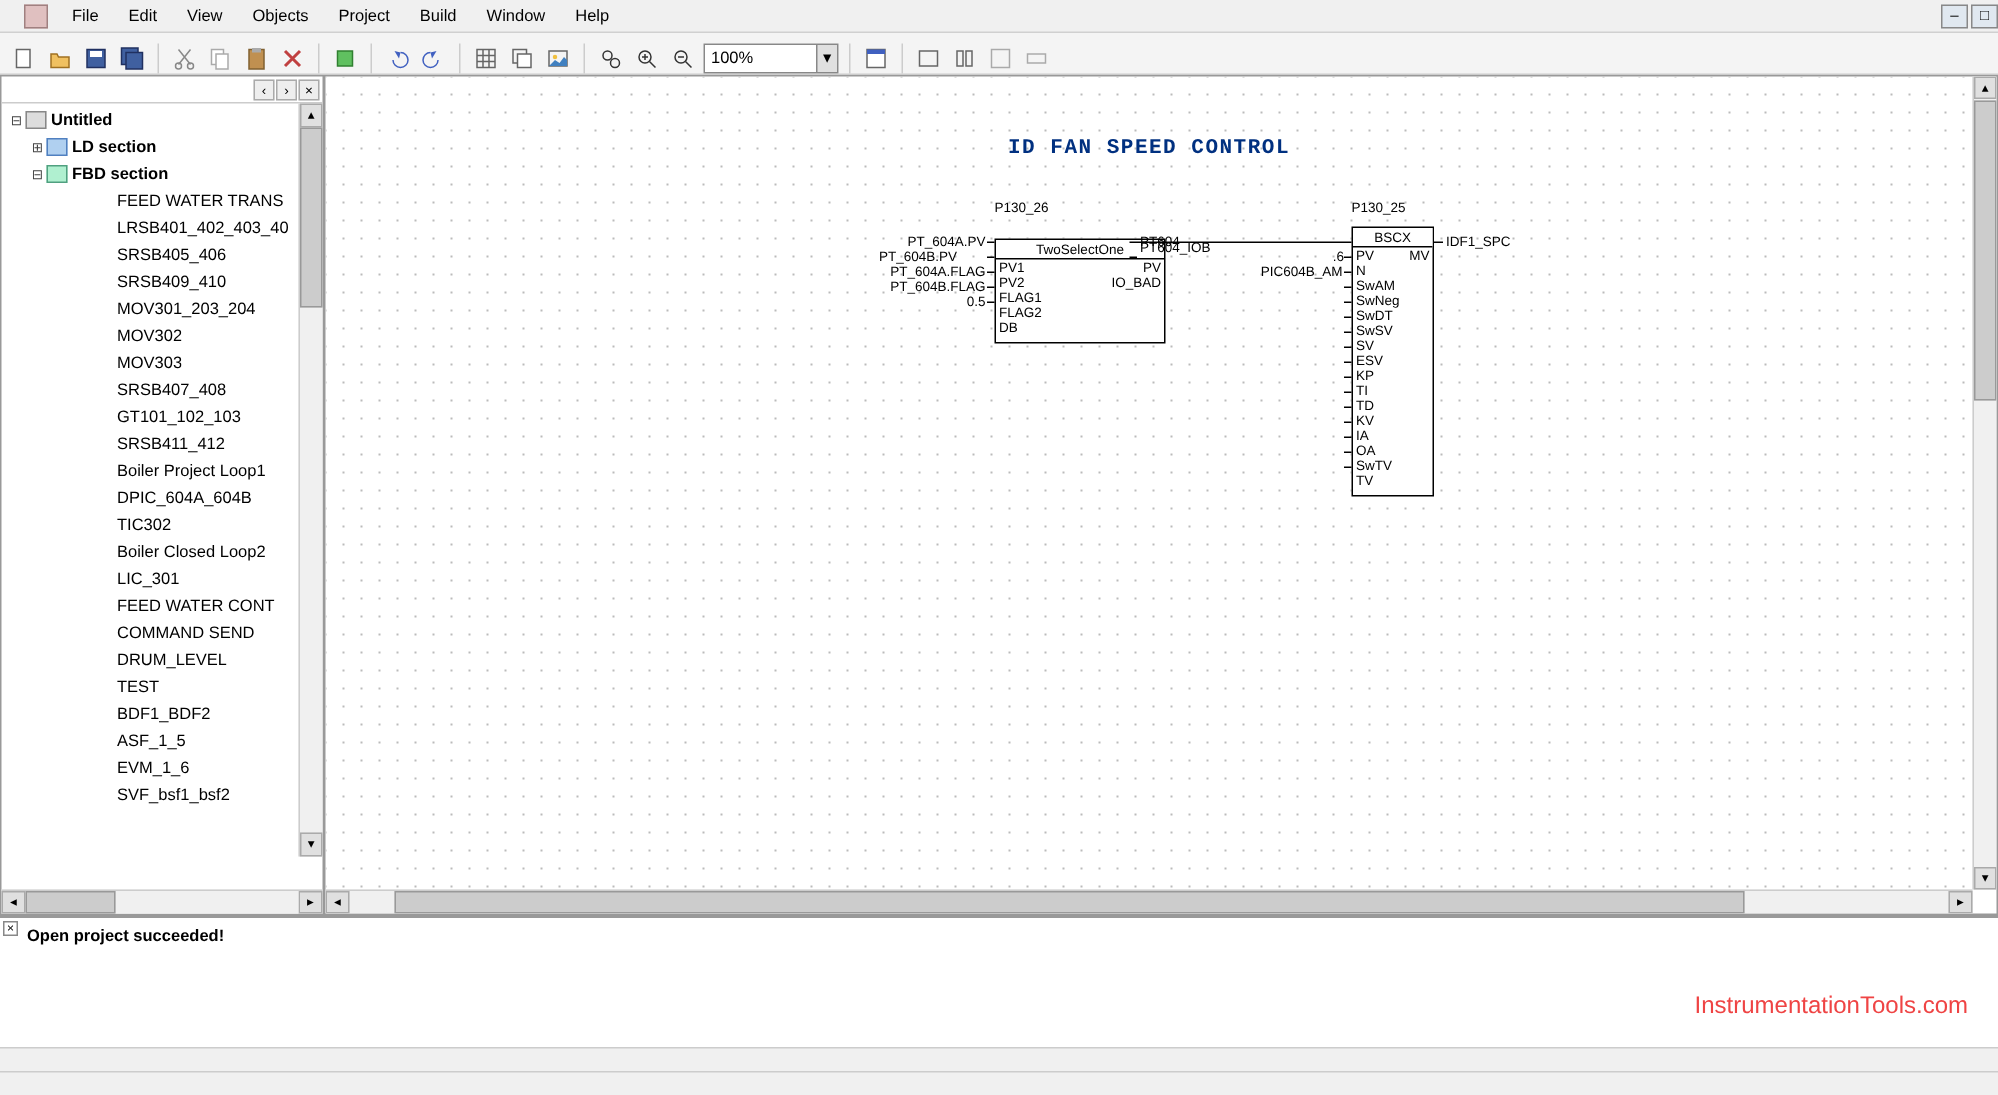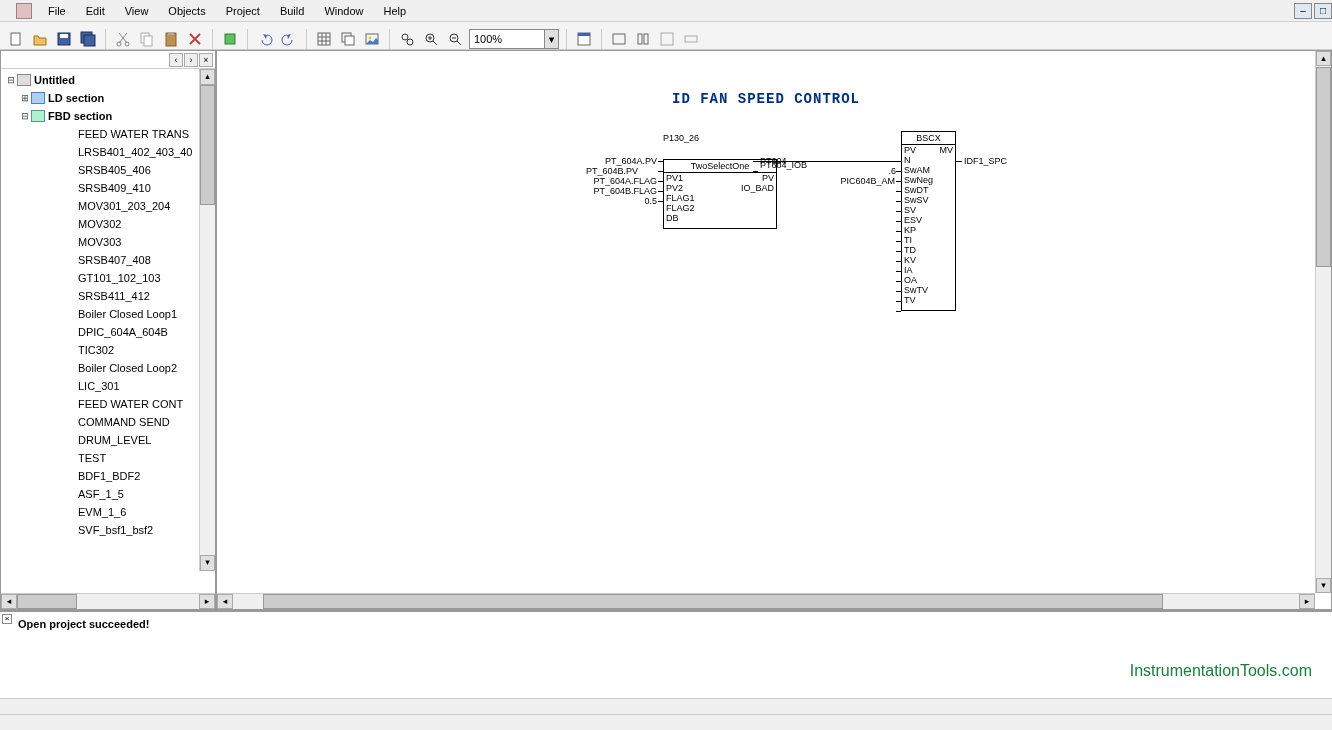--- a/index.html
+++ b/index.html
@@ -57,21 +57,21 @@
 .block-label { position:absolute; font-size:9px; line-height:10px; white-space:nowrap; }
 .ext-label-left { text-align:right; }
 .wire { position:absolute; background:#000; }
 .canvas-vscroll { position:absolute; right:0; top:0; bottom:16px; width:16px; background:#f0f0f0; border-left:1px solid #ccc; }
 .canvas-vscroll .thumb-v { position:absolute; top:16px; left:0; right:0; height:200px; background:#ccc; border:1px solid #999; }
 .canvas-hscroll { position:absolute; left:0; right:16px; bottom:0; height:16px; background:#f0f0f0; border-top:1px solid #ccc; display:flex; }
 .canvas-hscroll .thumb-h { position:absolute; left:30px; top:0; bottom:0; width:900px; background:#ccc; border:1px solid #999; }
 .output-panel { position:absolute; left:0; right:0; bottom:0; height:120px; border-top:2px solid #999; background:#fff; }
 .output-close { position:absolute; left:2px; top:2px; width:10px; height:10px; font-size:8px; border:1px solid #888; text-align:center; line-height:8px; cursor:default; }
 .output-text { position:absolute; left:18px; top:6px; font-weight:bold; }
-.output-brand { position:absolute; right:20px; bottom:50px; font-size:16px; color:#15803d; }
+.output-brand { position:absolute; right:20px; bottom:50px; font-size:16px; color:#ef4444; }
 .output-hscroll { position:absolute; left:0; right:0; bottom:16px; height:16px; background:#f0f0f0; border-top:1px solid #ccc; }
 .output-statusbar { position:absolute; left:0; right:0; bottom:0; height:16px; background:#f0f0f0; border-top:1px solid #ccc; }
 svg { display:block; }
 </style>
 </head>
 <body>
 
 <div class="menubar">
   <span class="app-icon"></span>
   <span class="menu-item">File</span>
@@ -291,21 +291,21 @@
           <div class="tree-node indent-3">
             <span class="node-icon icon-section"></span>
             <span class="tree-label">GT101_102_103</span>
           </div>
           <div class="tree-node indent-3">
             <span class="node-icon icon-section"></span>
             <span class="tree-label">SRSB411_412</span>
           </div>
           <div class="tree-node indent-3">
             <span class="node-icon icon-section"></span>
-            <span class="tree-label">Boiler Closed Loop1</span>
+            <span class="tree-label">Boiler Project Loop1</span>
           </div>
           <div class="tree-node indent-3">
             <span class="node-icon icon-section"></span>
             <span class="tree-label">DPIC_604A_604B</span>
           </div>
           <div class="tree-node indent-3">
             <span class="node-icon icon-section"></span>
             <span class="tree-label">TIC302</span>
           </div>
           <div class="tree-node indent-3">
@@ -406,21 +406,21 @@
           <div class="wire" style="left: 441px; top: 120px; width: 5px; height: 1px;"></div>
           <div class="wire" style="left: 441px; top: 130px; width: 5px; height: 1px;"></div>
           <div class="wire" style="left: 441px; top: 140px; width: 5px; height: 1px;"></div>
           <div class="wire" style="left: 441px; top: 150px; width: 5px; height: 1px;"></div>
           <div class="wire" style="left: 536px; top: 110px; width: 5px; height: 1px;"></div>
           <div class="wire" style="left: 536px; top: 120px; width: 5px; height: 1px;"></div>
         </div>
 
       <div class="block-label" style="left:684px; top:82px;">P130_25</div>
 
-      <div class="fbd-block" style="left:684px; top:80px; width:55px;">
+      <div class="fbd-block" style="left:684px; top:100px; width:55px;">
         <div class="block-header">BSCX</div>
         <div class="block-body" style="height:165px; position:relative;">
           <div class="pin-col pin-left" id="b2-left">
               <div class="pin">PV</div>
               <div class="pin">N</div>
               <div class="pin">SwAM</div>
               <div class="pin">SwNeg</div>
               <div class="pin">SwDT</div>
               <div class="pin">SwSV</div>
               <div class="pin">SV</div>

